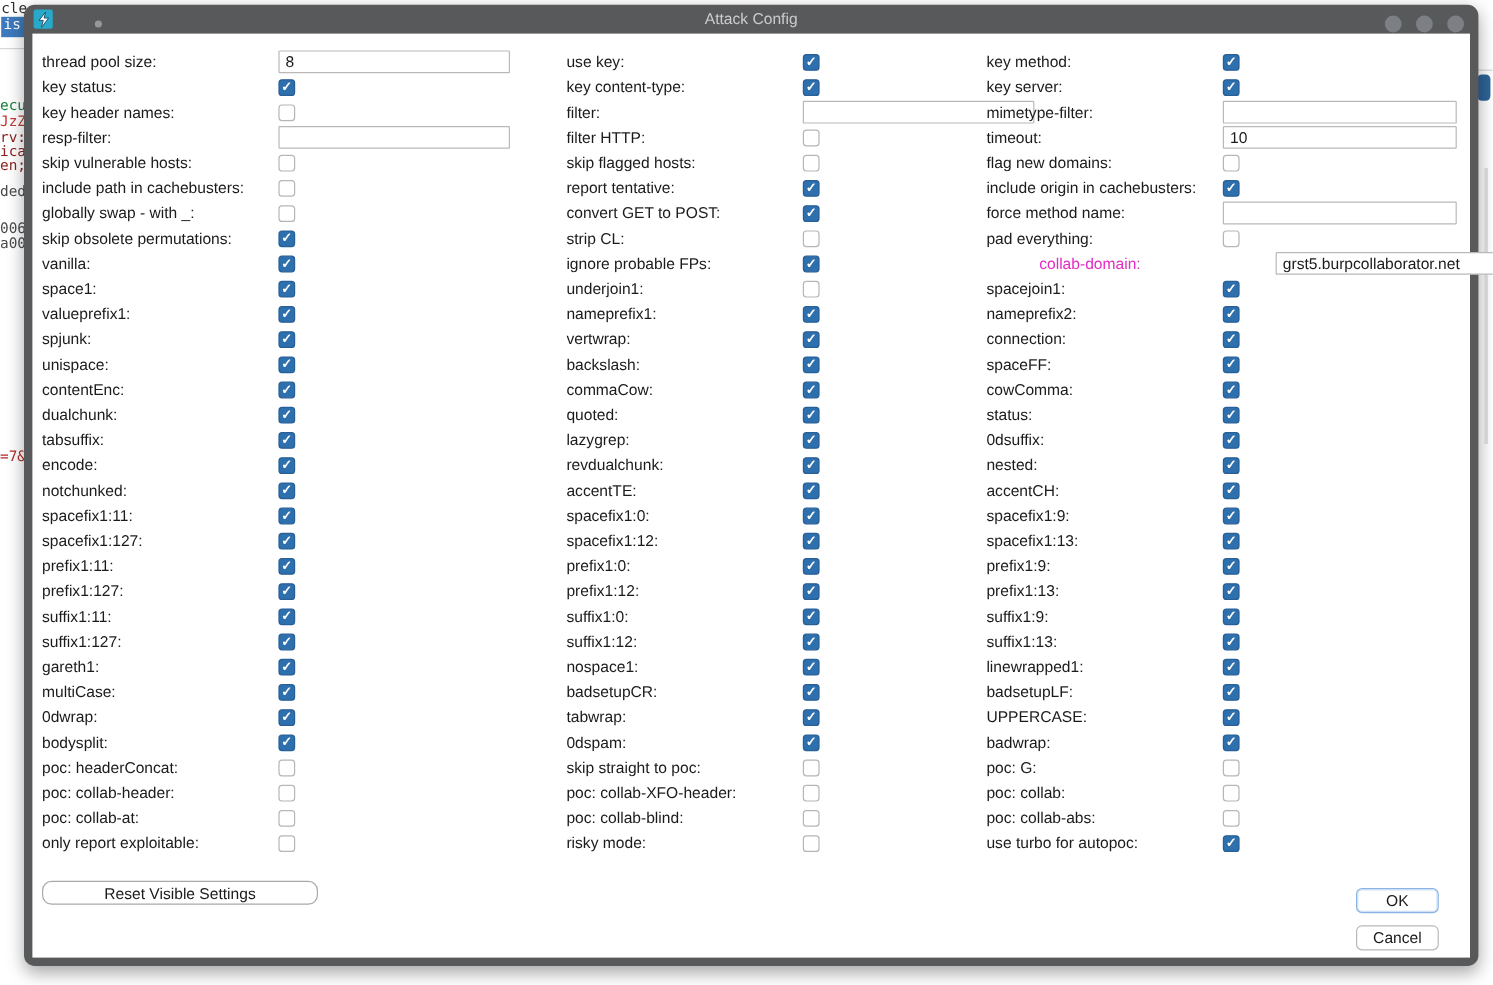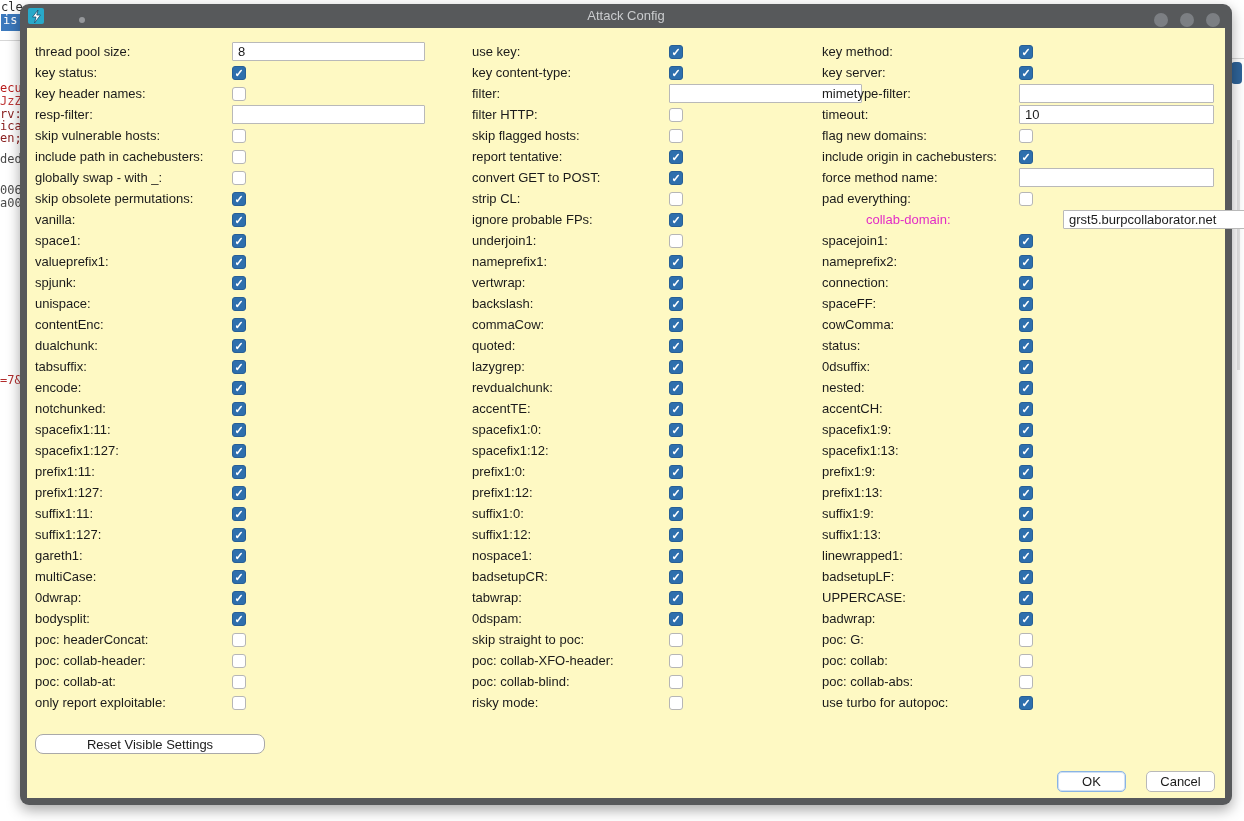--- a/index.html
+++ b/index.html
@@ -29,21 +29,21 @@
   .title-dot{position:absolute;left:59px;top:13px;width:6px;height:6px;border-radius:50%;background:#95979a;}
   .title-text{
     position:absolute;left:0;right:0;top:4px;text-align:center;
     color:#caccce;font-size:13px;
   }
   .win-btns{position:absolute;right:12px;top:9px;display:flex;gap:12px;}
   .win-btn{width:14px;height:14px;border-radius:50%;background:#7c7f83;border:none;padding:0;}
 
   .content{
     position:absolute;left:7px;right:7px;top:24px;bottom:7px;
-    background:#fef9c3;
+    background:#ffffff;
   }
 
   .col{position:absolute;top:13px;}
   .col-1{left:8px;width:390px;}
   .col-2{left:401px;width:390px;margin-left:44px;}
   .col-3{left:795px;width:424px;}
 
   .row{display:flex;align-items:center;height:21px;}
   .row-label{flex:0 0 197px;white-space:nowrap;overflow:hidden;}
 
@@ -61,36 +61,36 @@
     font-family:"Liberation Sans",sans-serif;font-size:13px;color:#1b1b1b;
     padding:0 5px;outline:none;
   }
 
   .reset-btn{
     position:absolute;left:8px;top:706px;width:230px;height:20px;
     background:#ffffff;border:1px solid #a9a9a9;border-radius:8px;
     font-family:"Liberation Sans",sans-serif;font-size:13px;color:#1b1b1b;
     text-align:center;padding:0;
   }
-  .footer-btns{position:absolute;right:10px;bottom:6px;display:flex;gap:20px;}
+  .footer-btns{position:absolute;right:26px;bottom:6px;display:flex;gap:10px;flex-direction:column;}
   .btn{
     height:21px;min-width:69px;box-sizing:border-box;
     background:#fff;border:1px solid #b9b9b9;border-radius:5px;
     font-family:"Liberation Sans",sans-serif;font-size:13px;color:#1b1b1b;
     padding:0 12px;
   }
   .btn.default{border-color:#8ab4e4;box-shadow:0 0 0 1px #cfe0f4 inset;}
 </style>
 </head>
 <body>
 
 <div id="bg-layer">
     <span class="bg-frag" style="left: 1px; top: 1px; color: rgb(46, 46, 46);">cle</span>
     <span class="bg-frag" style="left: 1px; top: 14px; color: rgb(255, 255, 255); background: rgb(60, 121, 189); width: 24px; height: 17px; padding-left: 2px;">is c</span>
-    <span class="bg-frag" style="left: 0px; top: 82px; color: #b91c1c;">ecu</span>
+    <span class="bg-frag" style="left: 0px; top: 82px; color: #15803d;">ecu</span>
     <span class="bg-frag" style="left: 0px; top: 95px; color: rgb(192, 58, 58);">JzZ</span>
     <span class="bg-frag" style="left: 0px; top: 108px; color: rgb(139, 34, 34);">rv:</span>
     <span class="bg-frag" style="left: 0px; top: 120px; color: rgb(139, 34, 34);">ica</span>
     <span class="bg-frag" style="left: 0px; top: 132px; color: rgb(139, 34, 34);">en;</span>
     <span class="bg-frag" style="left: 0px; top: 153px; color: rgb(74, 74, 74);">ded</span>
     <span class="bg-frag" style="left: 0px; top: 184px; color: rgb(74, 74, 74);">006</span>
     <span class="bg-frag" style="left: 0px; top: 197px; color: rgb(74, 74, 74);">a00</span>
     <span class="bg-frag" style="left: 0px; top: 374px; color: rgb(178, 43, 43);">=7&amp;</span>
   </div>
 <div class="bg-line" style="left:0;top:40px;width:24px;height:1px;"></div>

